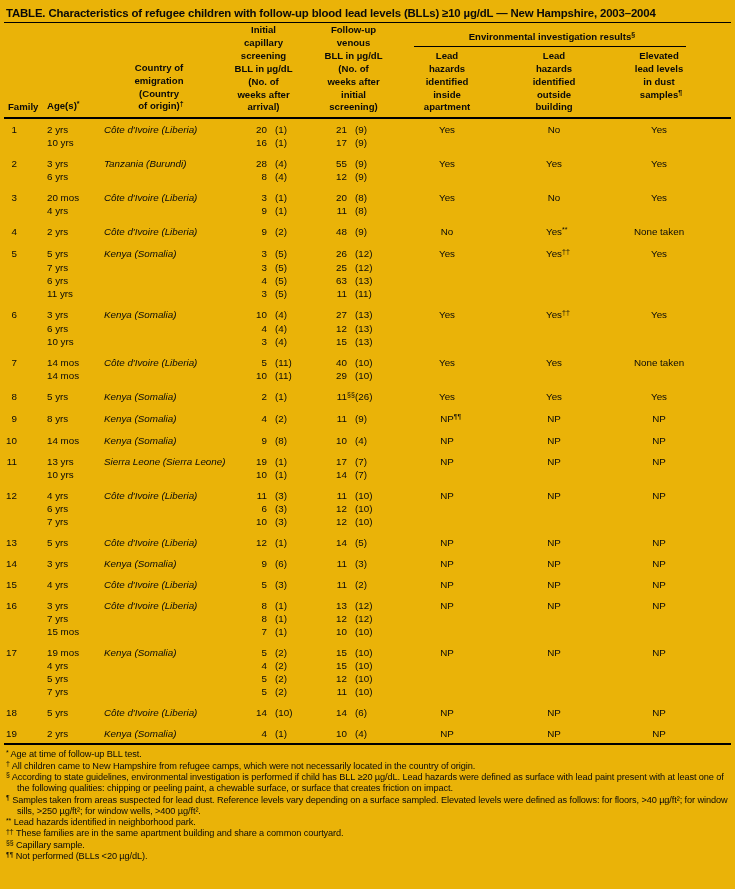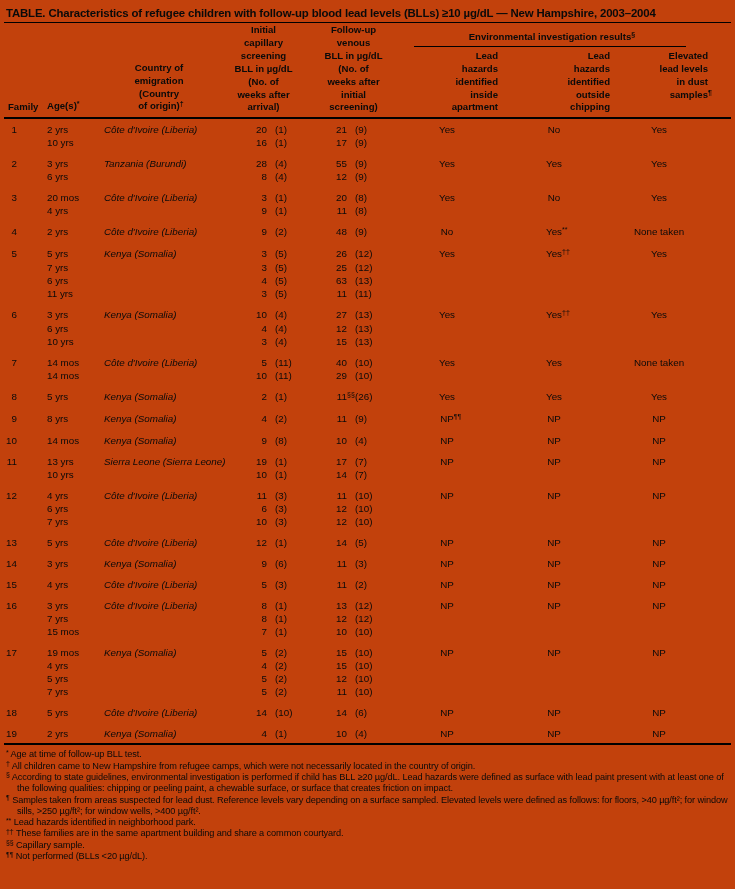--- a/index.html
+++ b/index.html
@@ -1,21 +1,21 @@
 <!DOCTYPE html>
 <html><head>
 <meta charset="utf-8">
 <style>
   html, body { margin: 0; padding: 0; background: #fff; }
   .page {
     position: relative;
     width: 735px;
     height: 889px;
     box-sizing: border-box;
-    background: #c2410c;
+    background: #eab308;
     color: #0a0a0a;
     font-family: "Liberation Sans", "DejaVu Sans", sans-serif;
     padding: 5px 4px 0 4px;
     overflow: hidden;
   }
   .title {
     font-size: 11.4px;
     font-weight: bold;
     letter-spacing: -0.15px;
     padding: 2px 0 3px 2px;
@@ -43,21 +43,21 @@
   .env-label {
     font-size: 9.6px;
     font-weight: bold;
     text-align: center;
     border-bottom: 1px solid #000;
     padding-bottom: 1px;
     margin: 0 22px 3px 18px;
     white-space: nowrap;
   }
   .env-sub { display: flex; }
-  .env-sub > div { text-align: right; }
+  .env-sub > div { text-align: center; }
   .env-sub .w-inside  { width: 102px; }
   .env-sub .w-outside { width: 112px; }
   .env-sub .w-dust    { width: 98px; }
   tbody td {
     padding: 0;
     font-size: 9.8px;
     line-height: 13px;
     vertical-align: top;
     white-space: nowrap;
   }
@@ -162,21 +162,21 @@
                 <div>hazards</div>
                 <div>identified</div>
                 <div>inside</div>
                 <div>apartment</div>
               </div>
             <div class="w-outside">
                 <div>Lead</div>
                 <div>hazards</div>
                 <div>identified</div>
                 <div>outside</div>
-                <div>chipping</div>
+                <div>building</div>
               </div>
             <div class="w-dust">
               <div>
                   <div>Elevated</div>
                   <div>lead levels</div>
                   <div>in dust</div>
                 </div>
               <div><span>samples</span><span class="sup-ov">¶</span></div>
             </div>
           </div>

